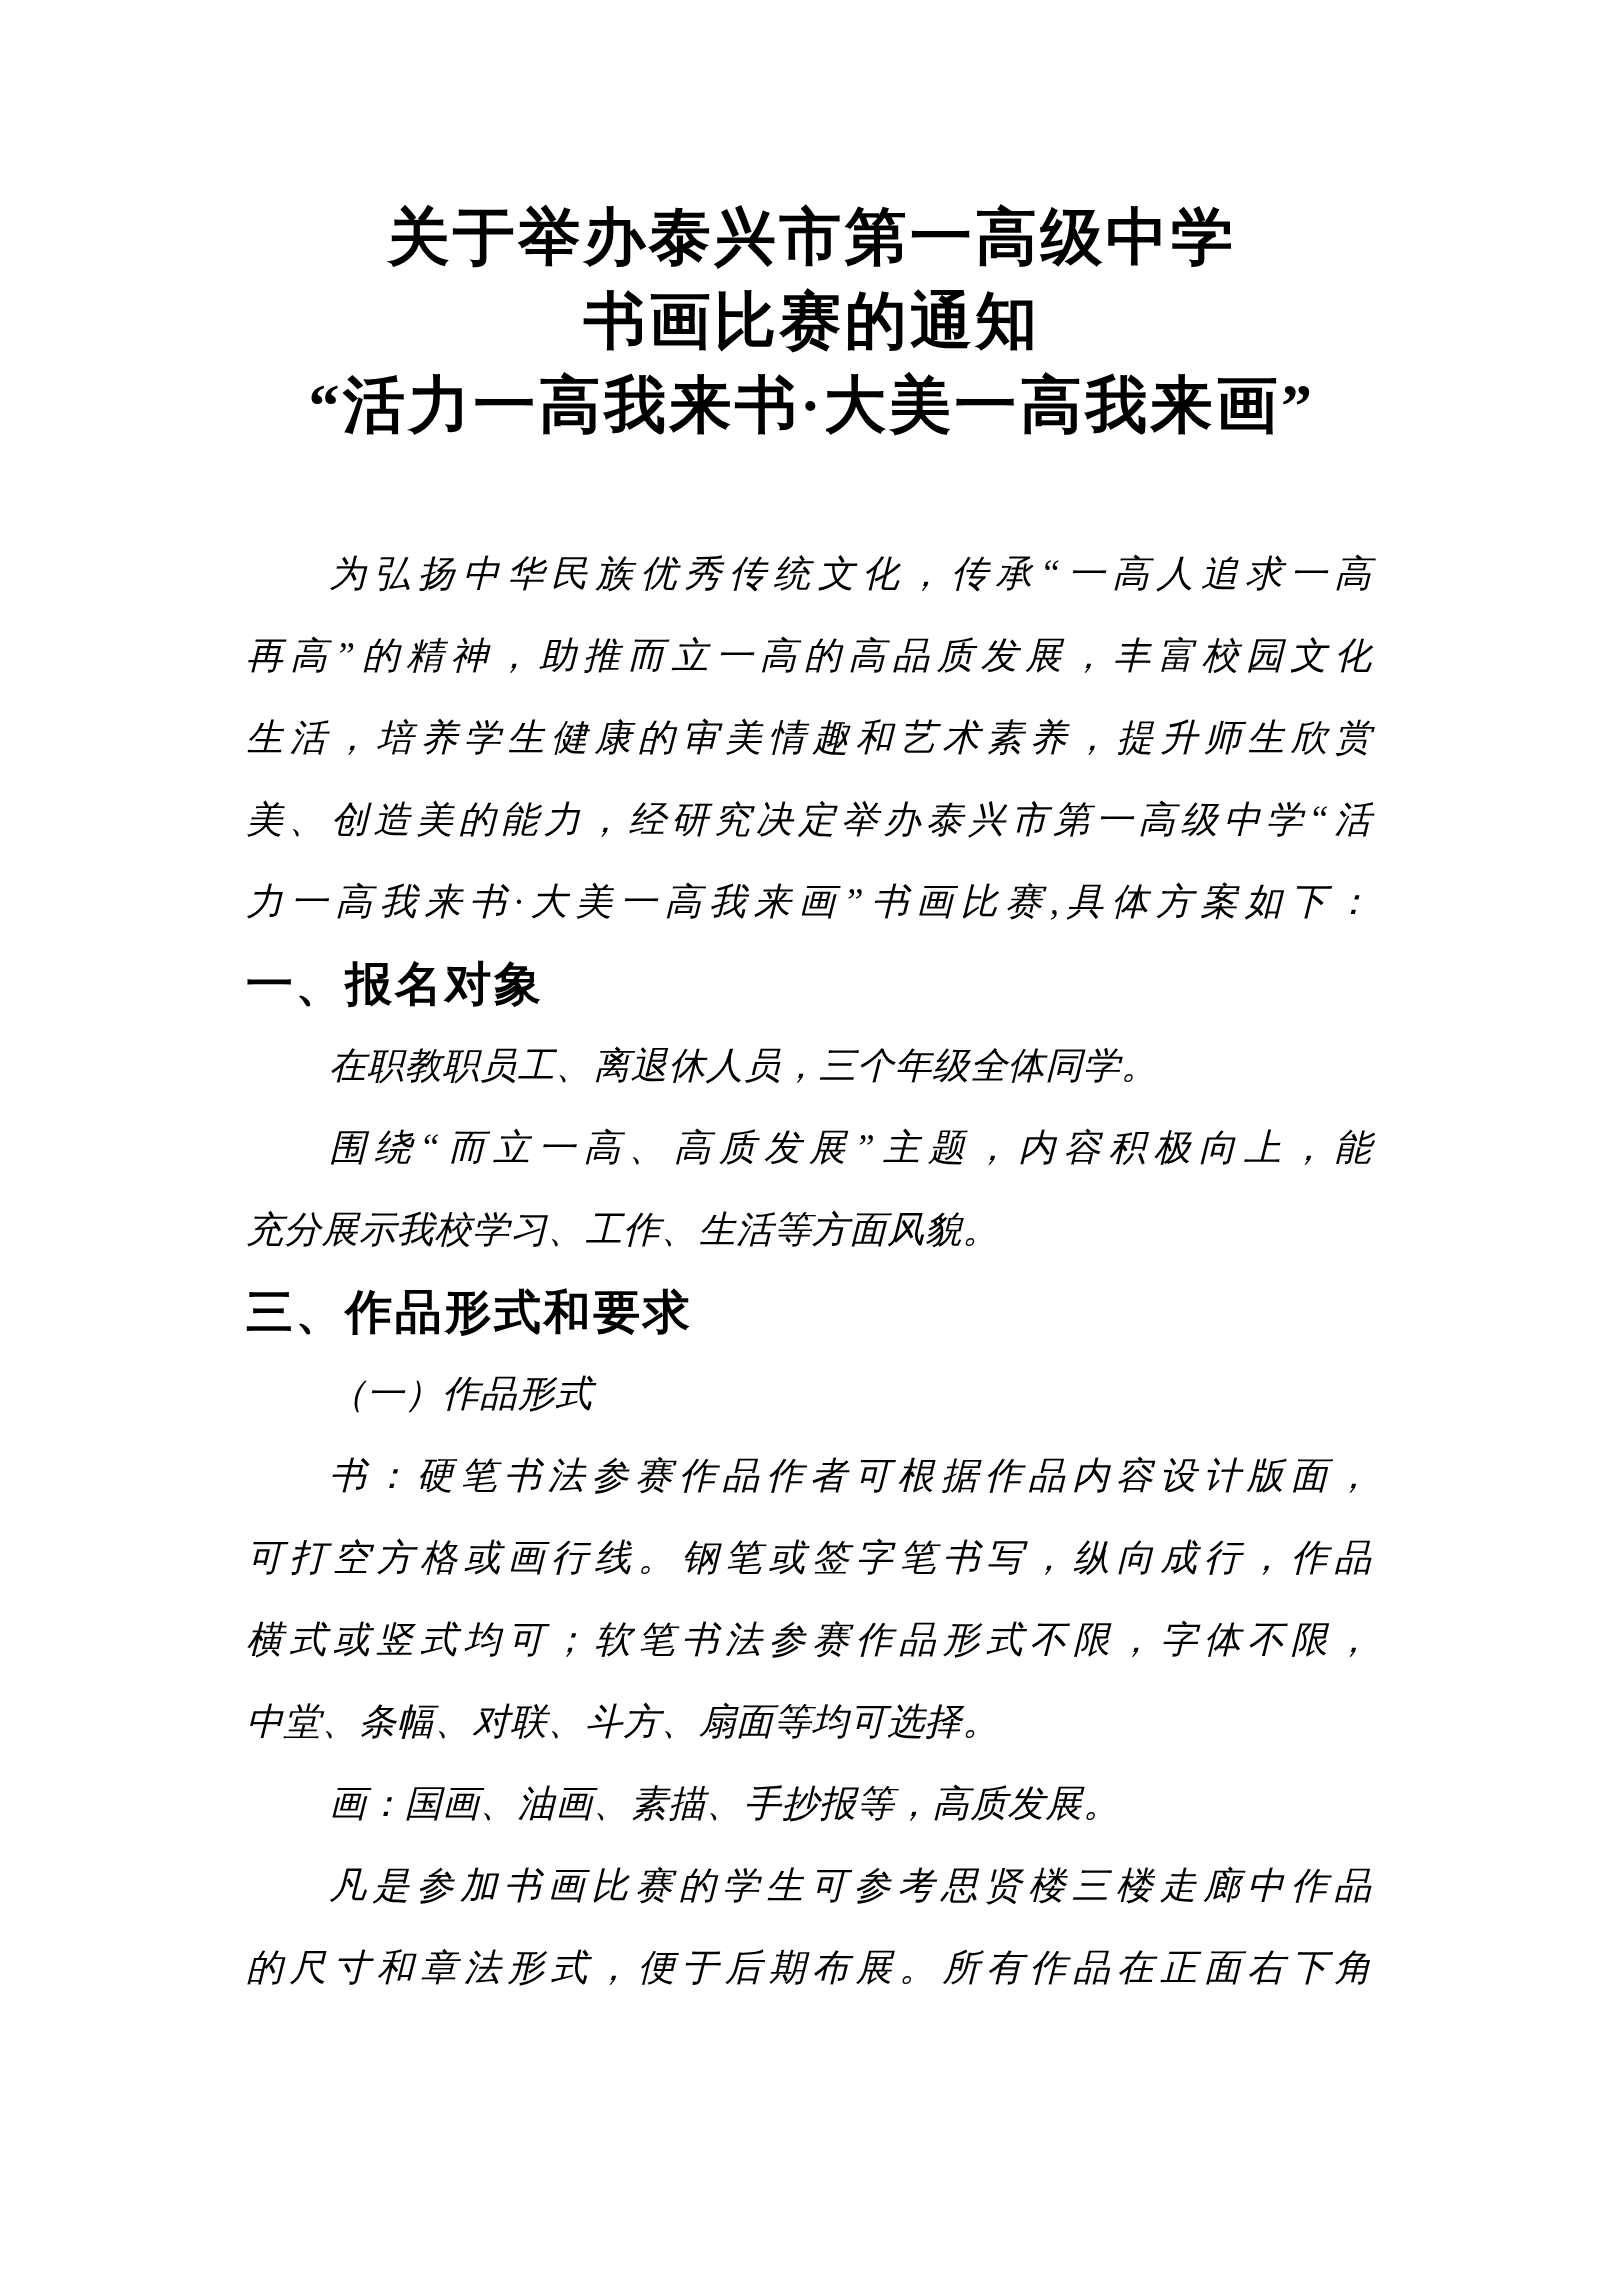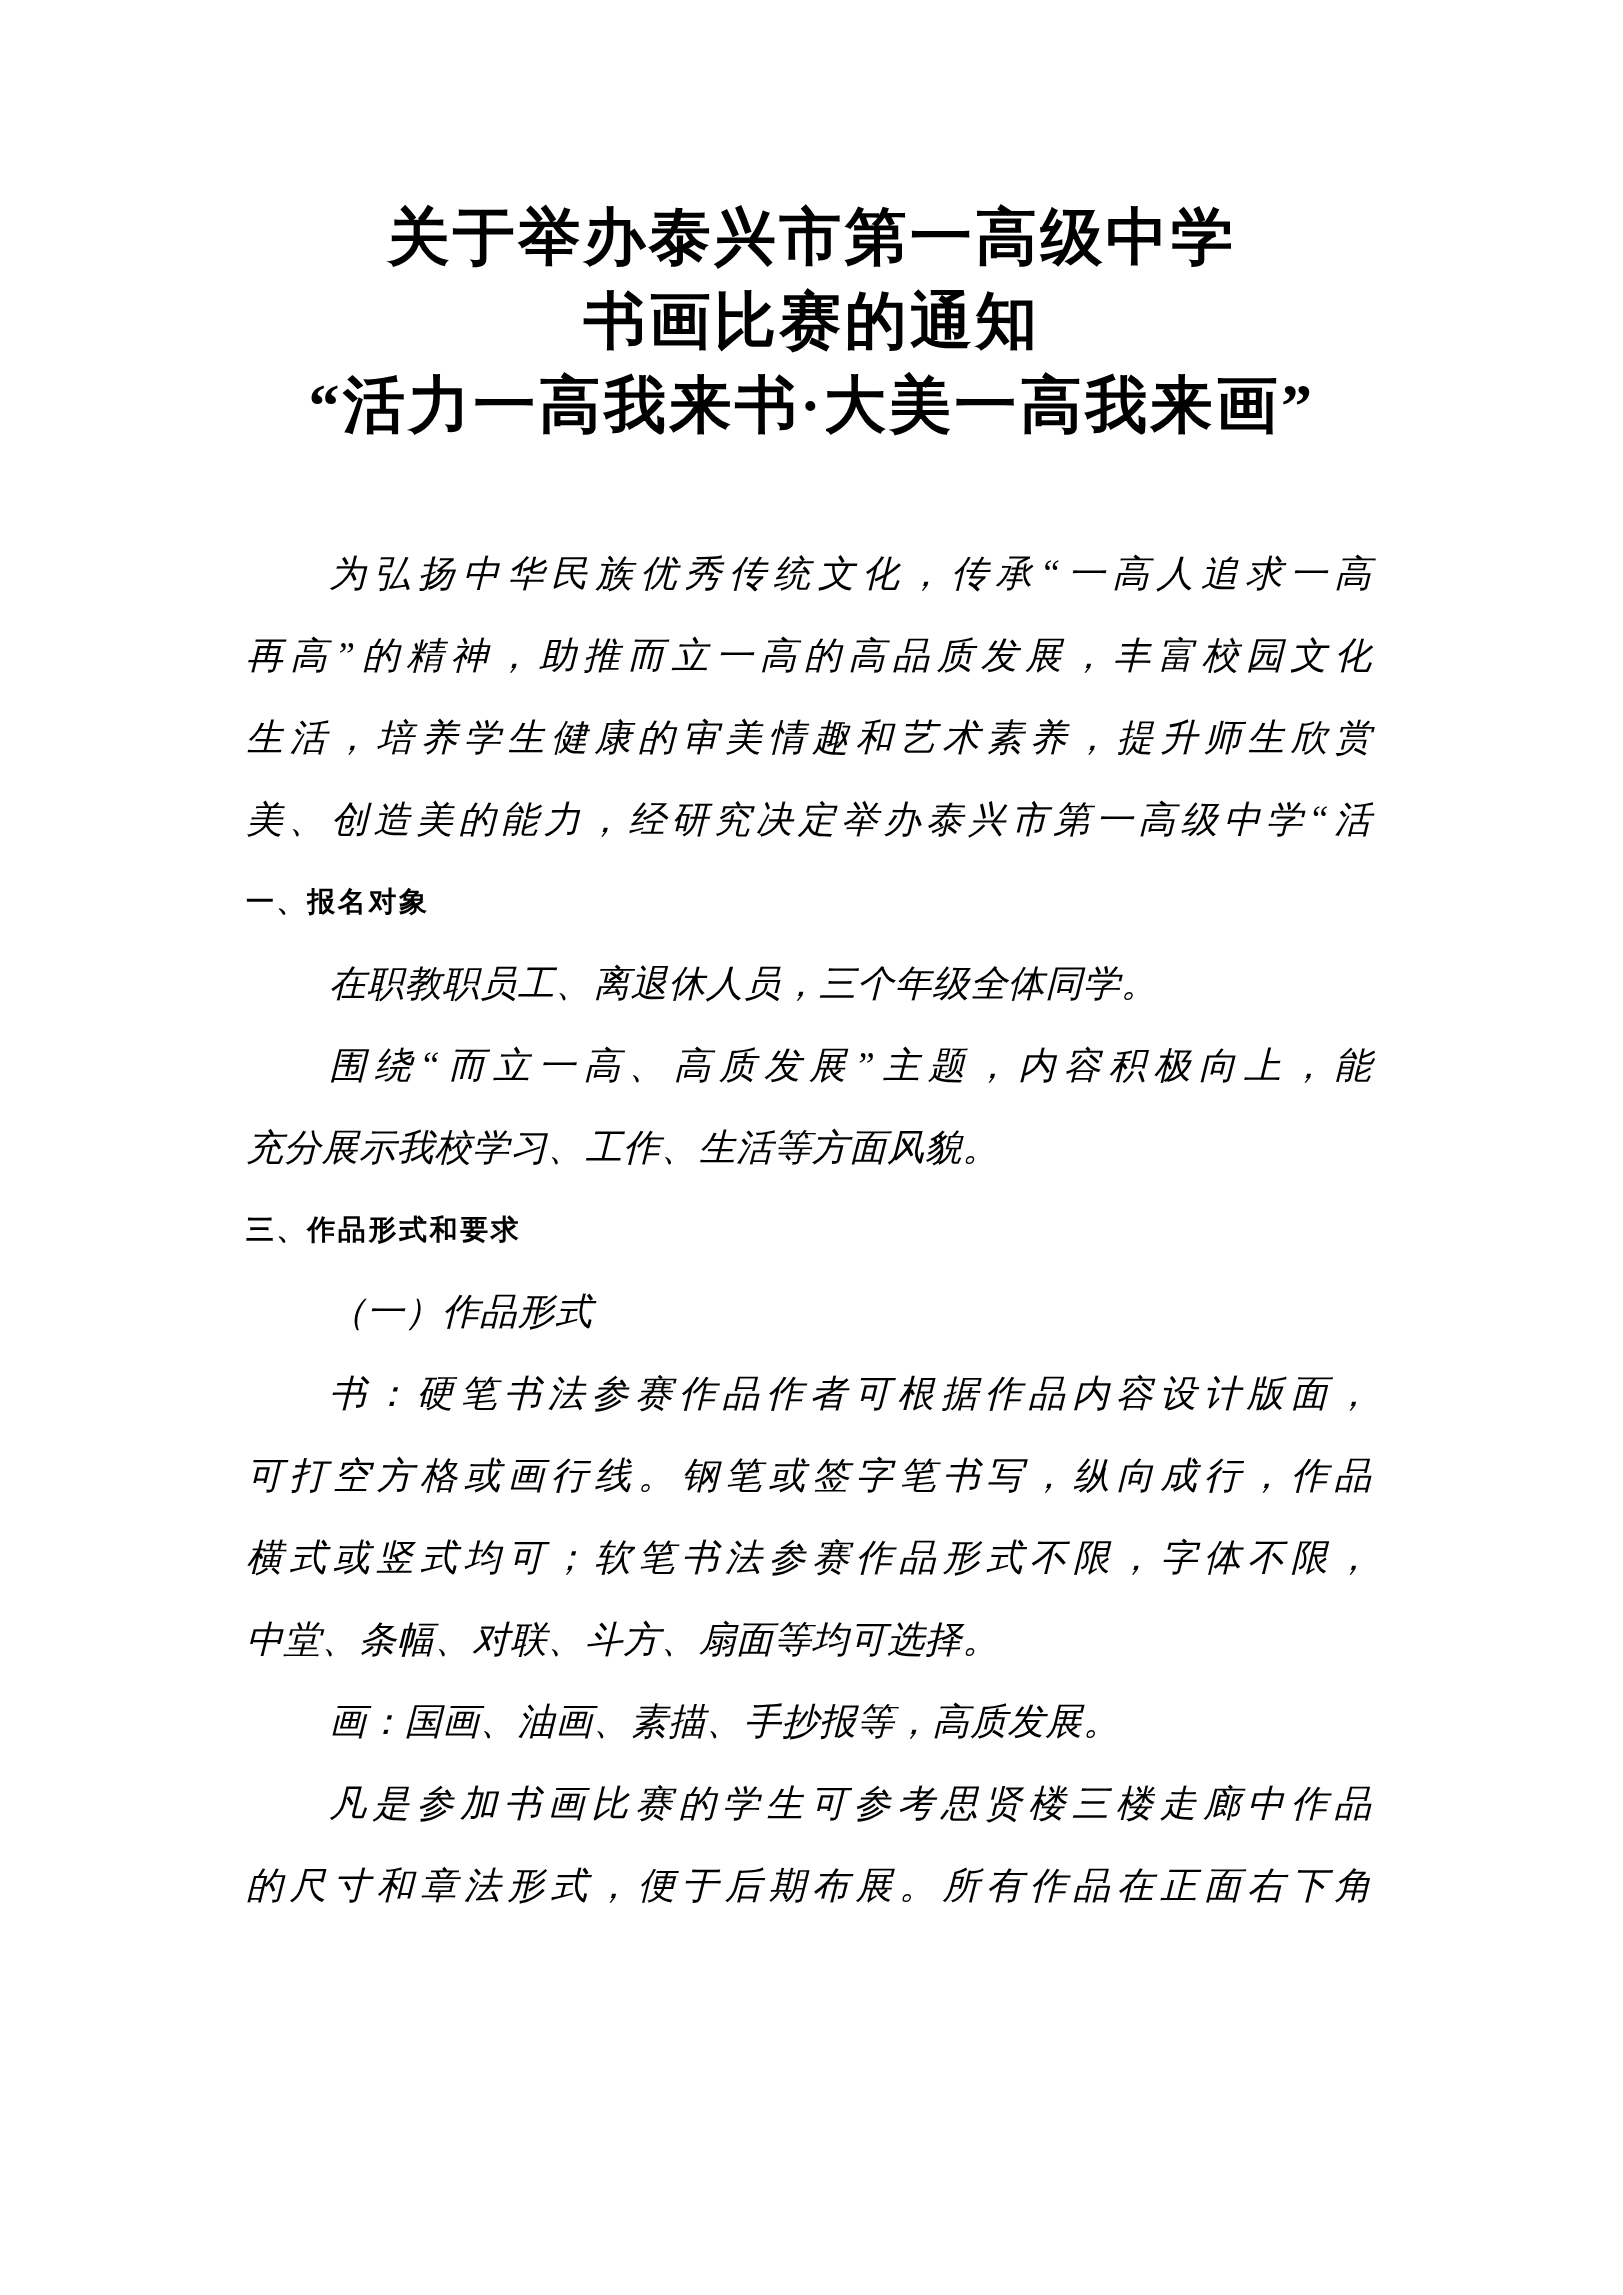--- a/index.html
+++ b/index.html
@@ -42,21 +42,21 @@
     letter-spacing: 0.7px;
     white-space: nowrap;
   }
   .body-text {
     font-style: italic;
     font-family: "Liberation Serif", serif;
   }
   .heading {
     font-style: normal;
     font-weight: bold;
-    font-size: 28px;
+    font-size: 47px;
     letter-spacing: 2.6px;
     font-family: "Liberation Sans", sans-serif;
   }
   .indent { text-indent: 83px; }
   .justify {
     white-space: normal;
     text-align: justify;
     text-align-last: justify;
   }
 </style>
@@ -69,20 +69,21 @@
     <div class="title-line">关于举办泰兴市第一高级中学</div>
     <div class="title-line">书画比赛的通知</div>
     <div class="title-line">“活力一高我来书·大美一高我来画”</div>
   </div>
 
   <div class="body-block">
     <div class="line body-text indent justify">为弘扬中华民族优秀传统文化，传承“一高人追求一高</div>
     <div class="line body-text justify">再高”的精神，助推而立一高的高品质发展，丰富校园文化</div>
     <div class="line body-text justify">生活，培养学生健康的审美情趣和艺术素养，提升师生欣赏</div>
     <div class="line body-text justify">美、创造美的能力，经研究决定举办泰兴市第一高级中学“活</div>
+    <div class="line body-text justify">力一高我来书·大美一高我来画”书画比赛,具体方案如下：</div>
     <div class="line heading">一、报名对象</div>
     <div class="line body-text indent">在职教职员工、离退休人员，三个年级全体同学。</div>
     <div class="line body-text indent justify">围绕“而立一高、高质发展”主题，内容积极向上，能</div>
     <div class="line body-text">充分展示我校学习、工作、生活等方面风貌。</div>
     <div class="line heading">三、作品形式和要求</div>
     <div class="line body-text indent">（一）作品形式</div>
     <div class="line body-text indent justify">书：硬笔书法参赛作品作者可根据作品内容设计版面，</div>
     <div class="line body-text justify">可打空方格或画行线。钢笔或签字笔书写，纵向成行，作品</div>
     <div class="line body-text justify">横式或竖式均可；软笔书法参赛作品形式不限，字体不限，</div>
     <div class="line body-text">中堂、条幅、对联、斗方、扇面等均可选择。</div>

